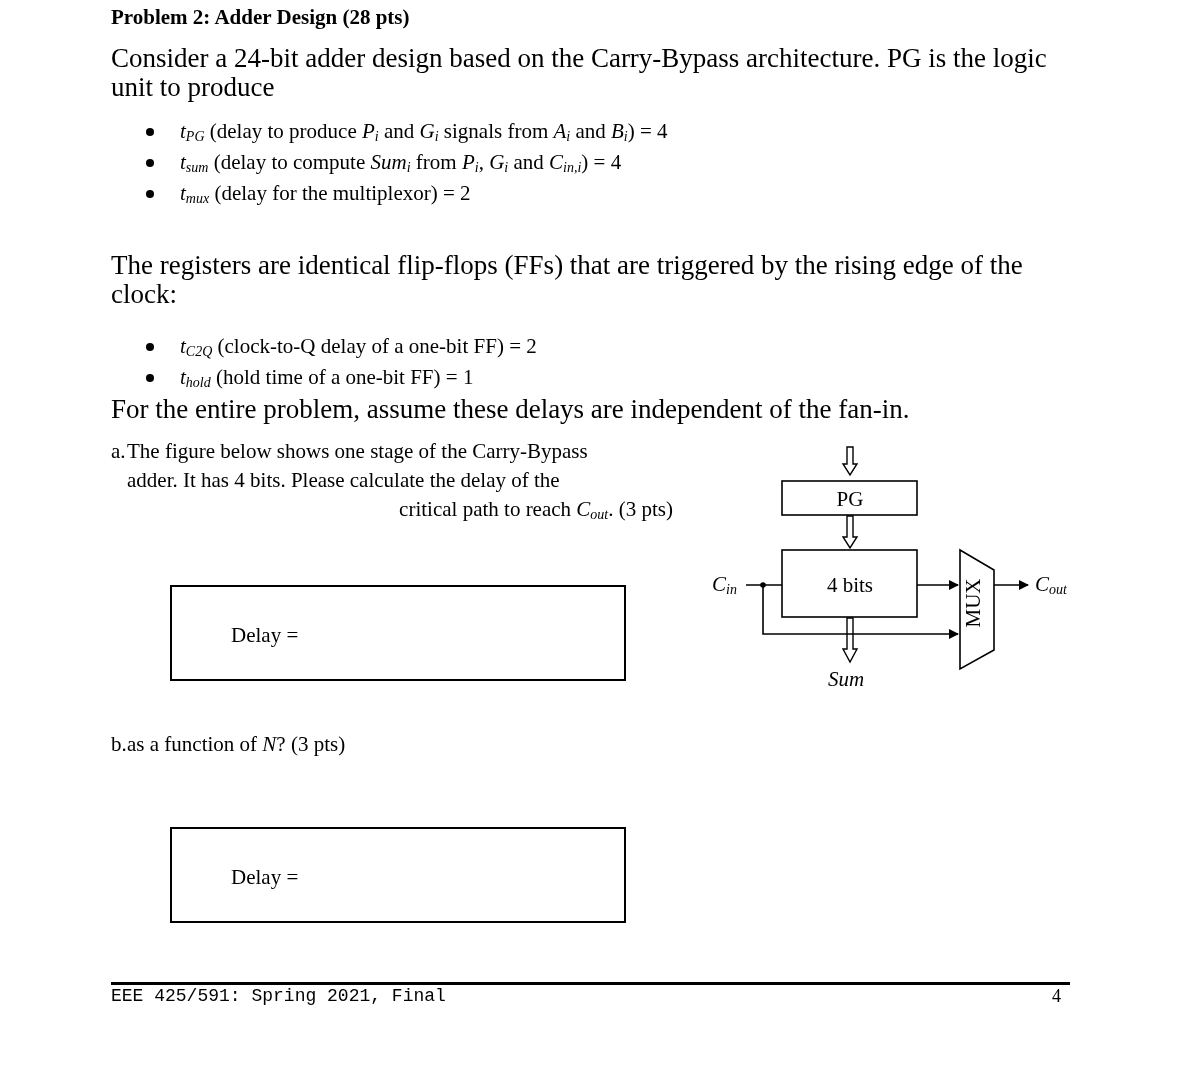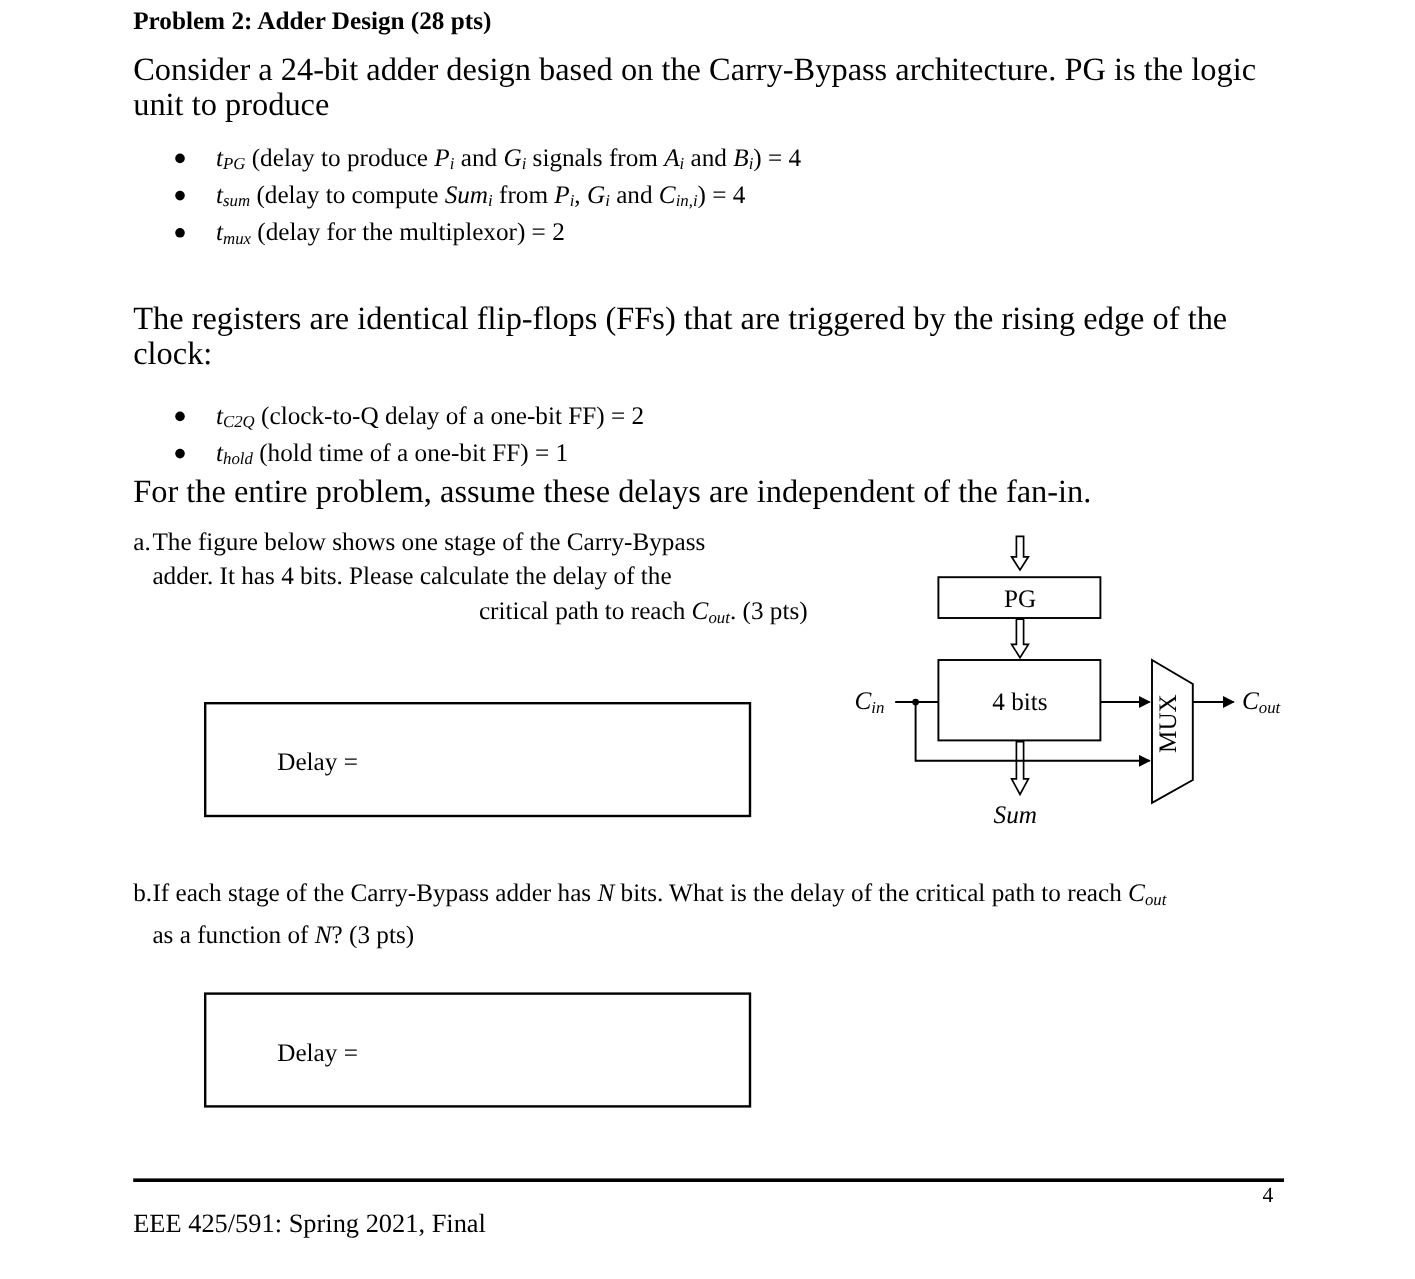--- a/index.html
+++ b/index.html
@@ -12,21 +12,21 @@
   .bullets li { position:relative; padding-left:34px; height:31px; line-height:31px; }
   .bullets li .dot { position:absolute; left:0; top:12px; width:8px; height:8px; border-radius:50%; background:#000; }
   .sub { font-size:14px; font-style:italic; vertical-align:-3px; }
   i { font-style:italic; }
   .q { font-size:21px; line-height:29px; }
   .q .lbl { position:absolute; left:0; }
   .q .body { margin-left:16px; text-align:justify; }
   .answer-box { border:2px solid #000; box-sizing:border-box; }
   .answer-box .delay-lbl { position:absolute; left:23px; font-size:21px; font-weight:normal;margin-left:36px; }
   .footer-rule { left:111px; top:982px; width:959px; height:3px; background:#000; }
-  .footer-left { left:111px; top:1007px; font-size:22px; }
+  .footer-left { left:111px; top:986px; font-size:18px;font-family:Liberation Mono, monospace; }
   .footer-right { left:1052px; top:986px; font-size:18px; }
 </style>
 </head>
 <body>
 
 <div class="abs title">Problem 2: Adder Design (28 pts)</div>
 
 <div class="abs para" style="top:44px;">
   <div>Consider a 24-bit adder design based on the Carry-Bypass architecture. PG is the logic unit to produce</div>
 </div>
@@ -88,21 +88,20 @@
     <text x="150" y="152" font-family="Liberation Serif, serif" font-size="21" text-anchor="middle">4 bits</text>
   </svg>
   <div class="abs" style="left:12px; top:132px; font-size:21px;"><i>C</i><span class="sub">in</span></div>
   <div class="abs" style="left:335px; top:132px; font-size:21px;"><i>C</i><span class="sub">out</span></div>
   <div class="abs" style="left:128px; top:227px; font-size:21px; font-style:italic;">Sum</div>
 </div>
 
 <div class="abs q" style="left:111px; top:730px; width:970px;">
   <span class="lbl">b.</span>
   <div class="body" style="text-align:left;">
-    <div><span>If each stage of the Carry-Bypass adder has </span><i>N</i><span> bits. What is the delay of the critical path to reach </span><i>C</i><span class="sub">out</span></div>
     <div><span>as a function of </span><i>N</i><span>? (3 pts)</span></div>
   </div>
 </div>
 
 <div class="abs answer-box" style="left:170px; top:827px; width:456px; height:96px;">
   <span class="delay-lbl" style="top:36px;">Delay =</span>
 </div>
 
 <div class="abs footer-rule"></div>
 <div class="abs footer-left">EEE 425/591: Spring 2021, Final</div>

